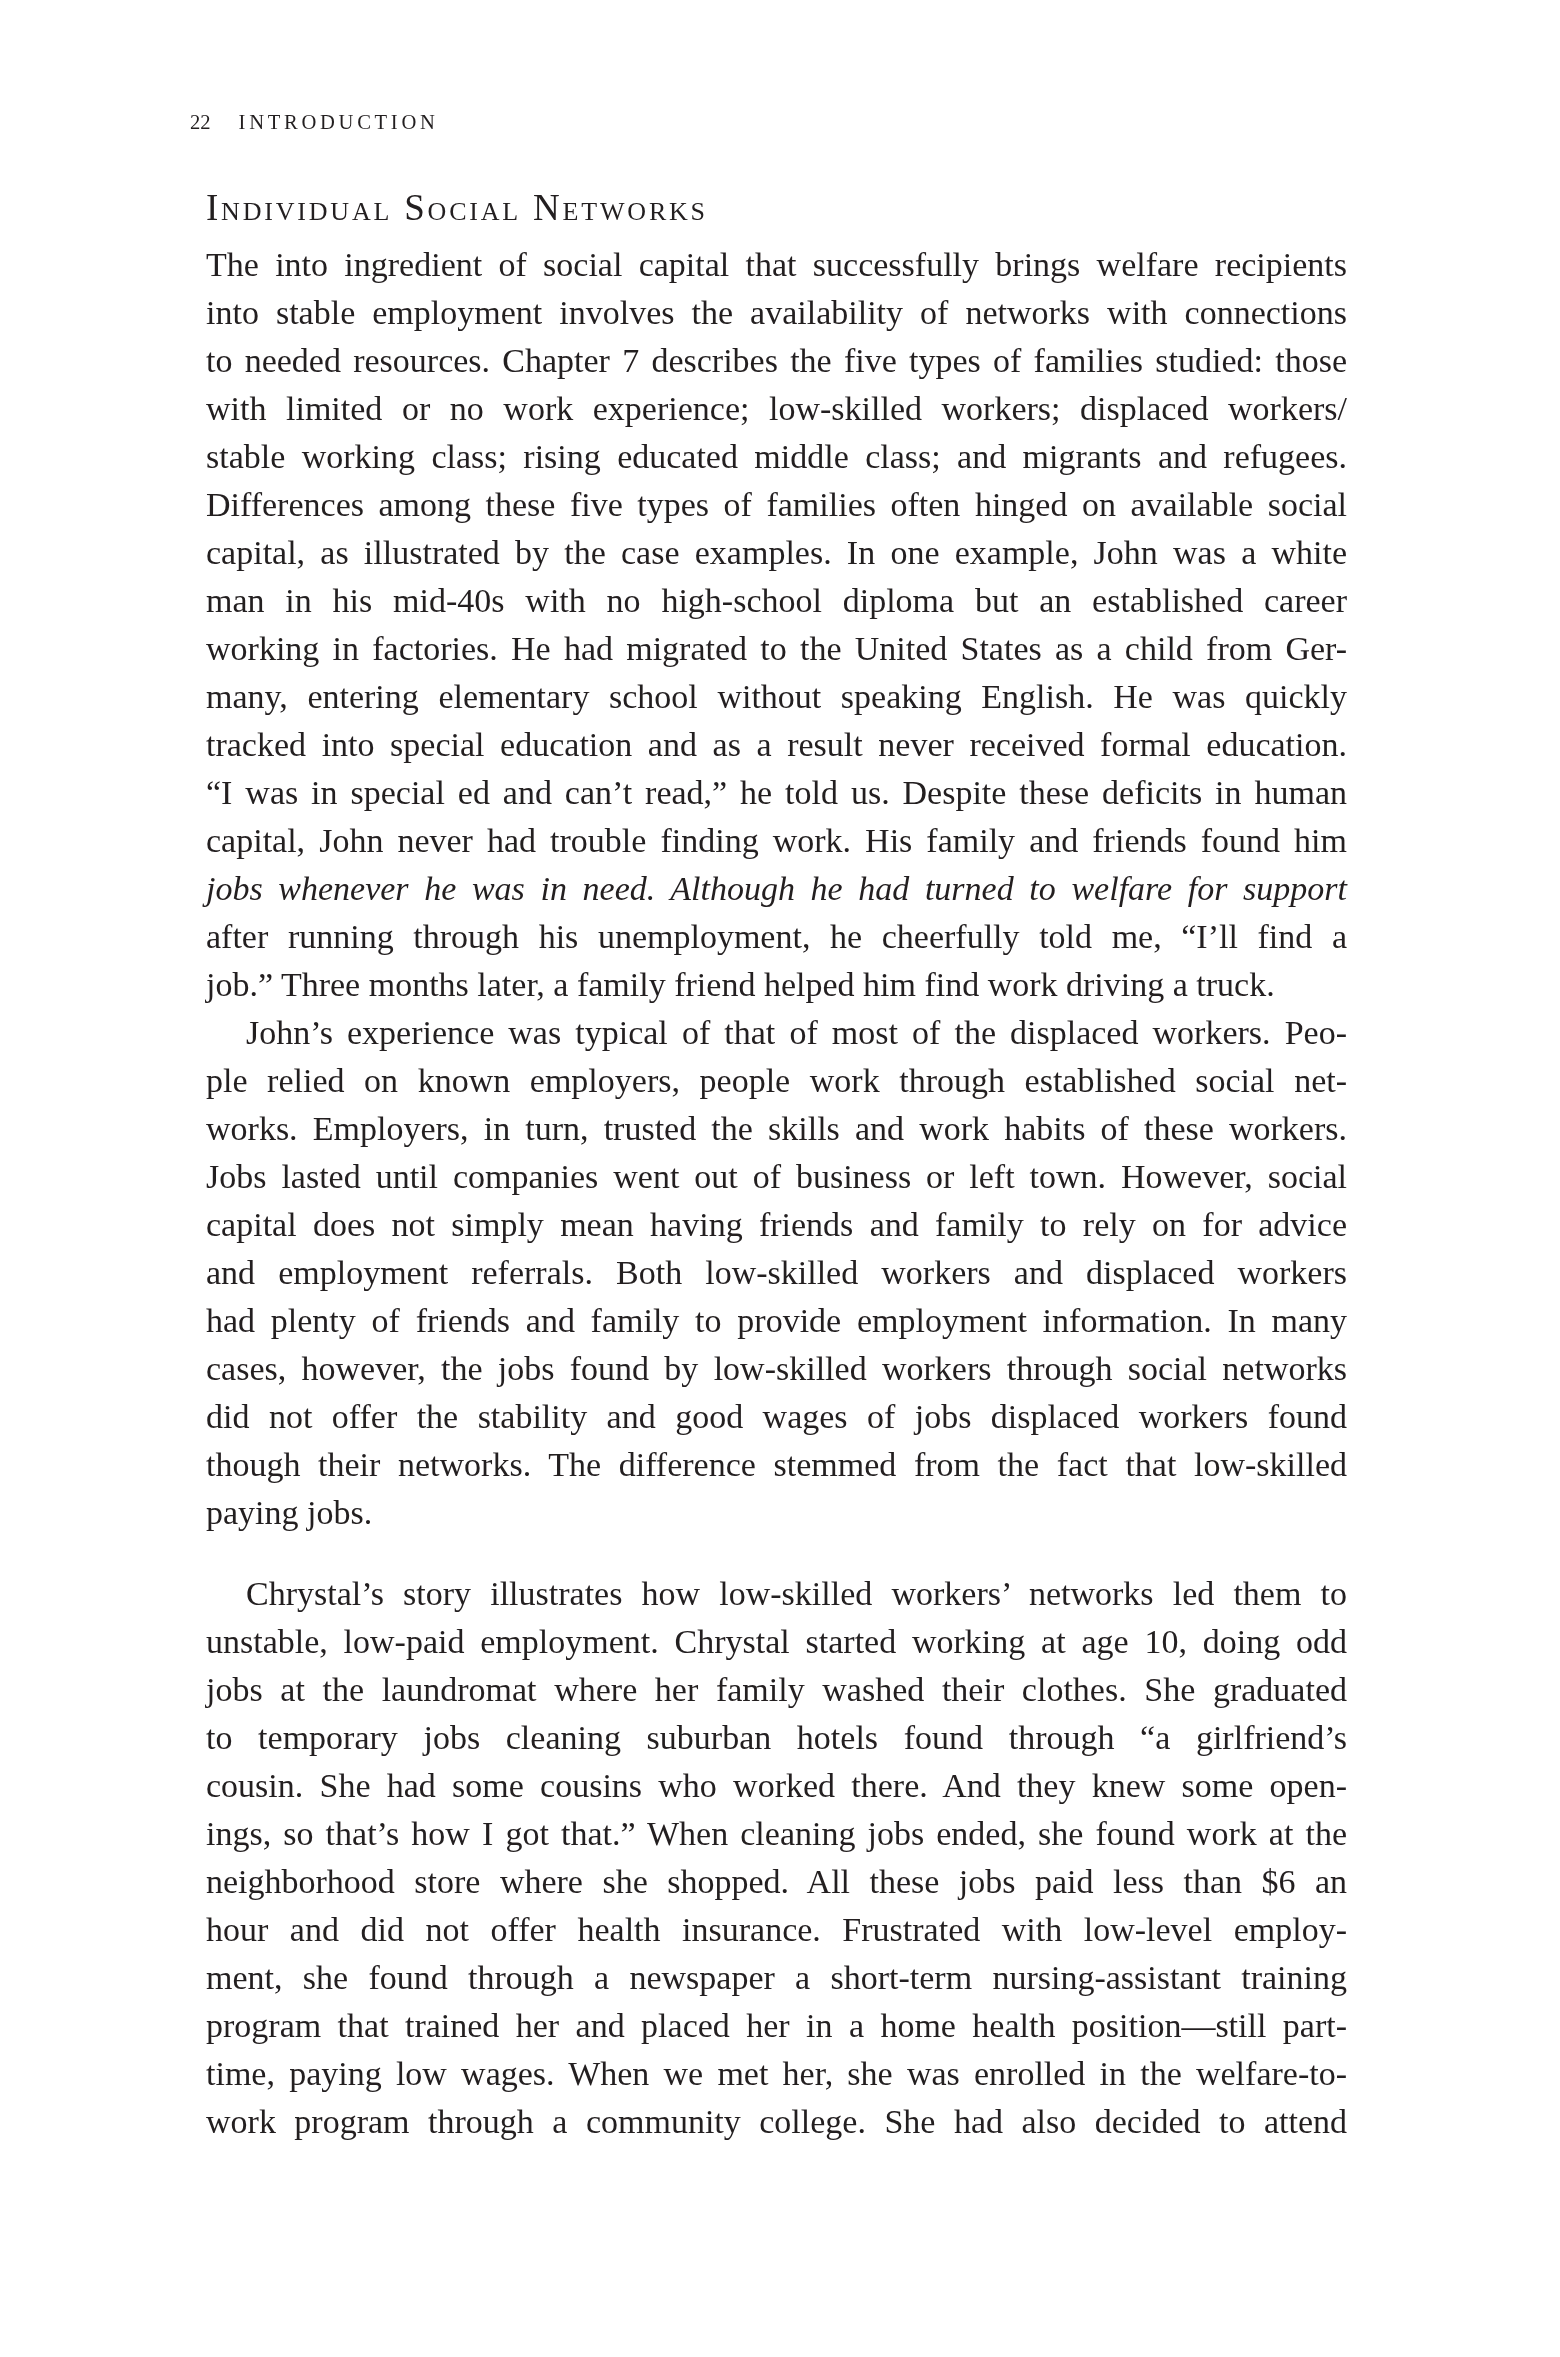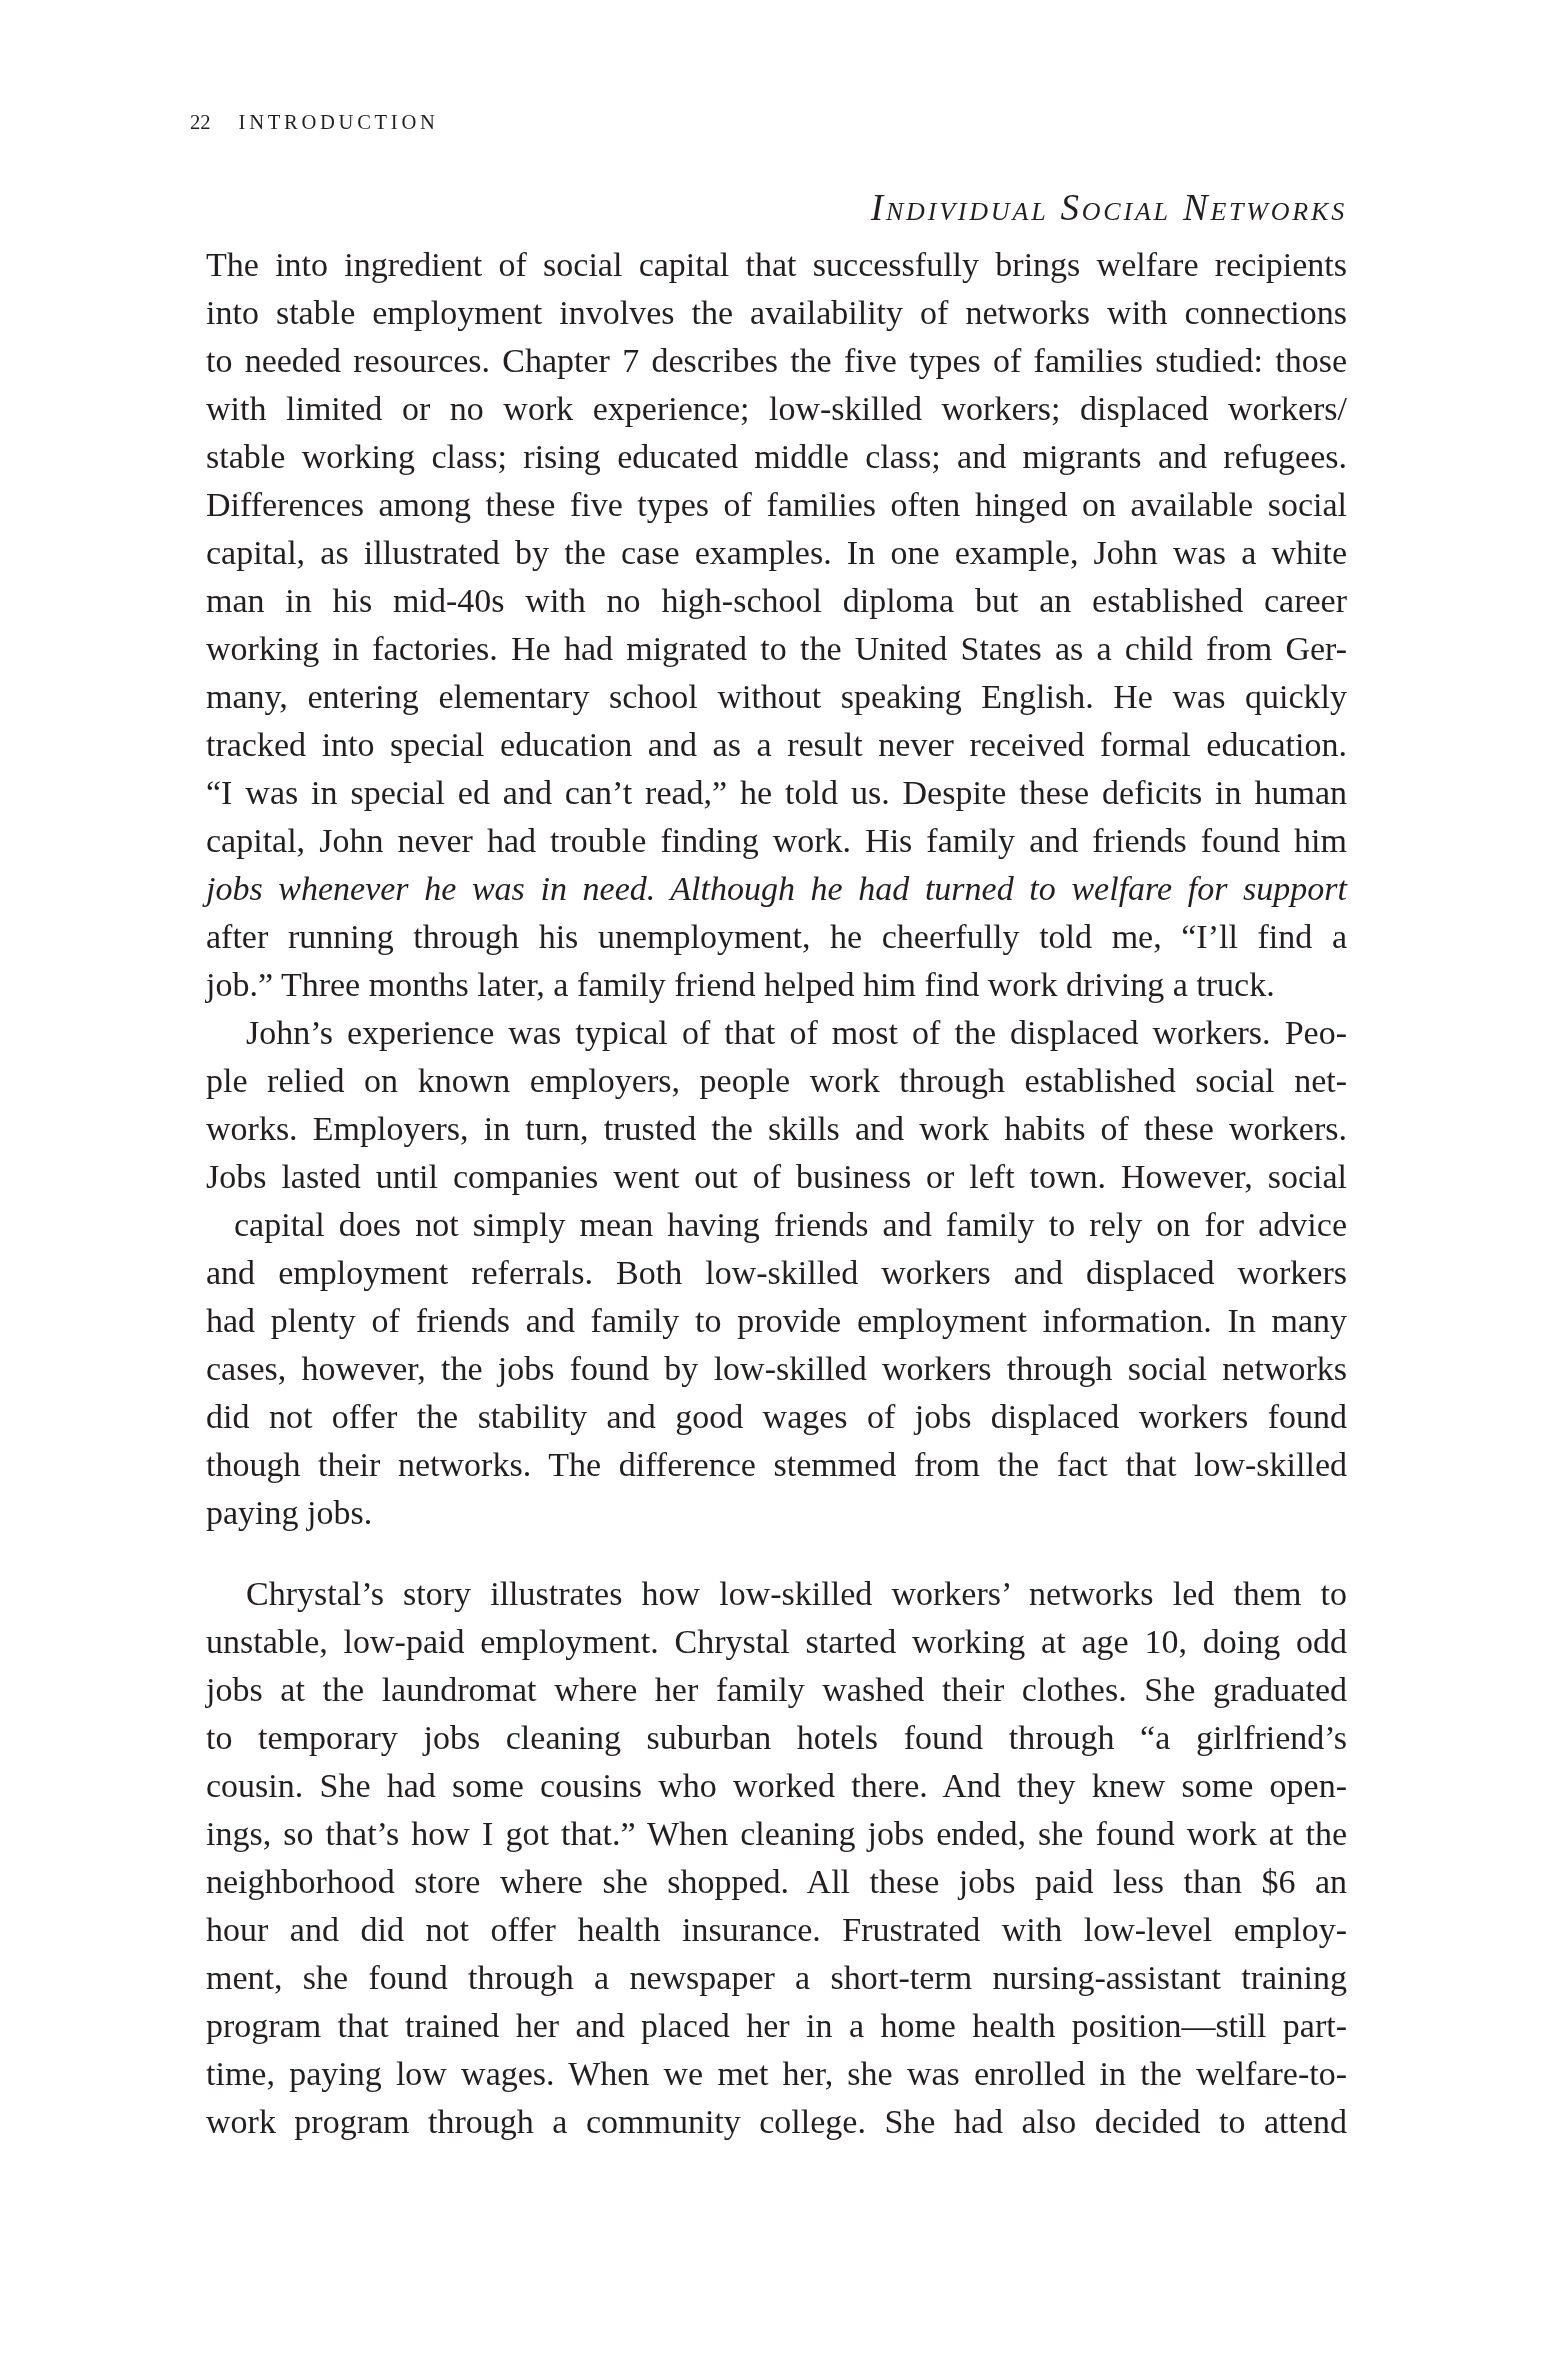--- a/index.html
+++ b/index.html
@@ -27,22 +27,21 @@
     }
     .running-head .page-num {
       letter-spacing: 0;
       margin-right: 28px;
     }
     .section-title {
       position: absolute;
       left: 206px;
       width: 1141px;
       top: 184px;
-      text-align: right;
-      font-style: italic;
+      text-align: left;
       font-variant: small-caps;
       font-size: 37px;
       letter-spacing: 2.8px;
       line-height: 47px;
       white-space: nowrap;
     }
     .body-text {
       position: absolute;
       left: 206px;
       top: 241px;
@@ -95,21 +94,21 @@
       <span class="line" style="text-align-last: justify; font-style: italic;">jobs whenever he was in need. Although he had turned to welfare for support</span>
       <span class="line" style="text-align-last: justify;">after running through his unemployment, he cheerfully told me, “I’ll find a</span>
       <span class="line last">job.” Three months later, a family friend helped him find work driving a truck.</span>
     </div>
 
     <div class="paragraph">
       <span class="line indent" style="text-align-last: justify;">John’s experience was typical of that of most of the displaced workers. Peo-</span>
       <span class="line" style="text-align-last: justify;">ple relied on known employers, people work through established social net-</span>
       <span class="line" style="text-align-last: justify;">works. Employers, in turn, trusted the skills and work habits of these workers.</span>
       <span class="line" style="text-align-last: justify;">Jobs lasted until companies went out of business or left town. However, social</span>
-      <span class="line" style="text-align-last: justify; margin-left: 28px;">capital does not simply mean having friends and family to rely on for advice</span>
+      <span class="line" style="text-align-last: justify;">capital does not simply mean having friends and family to rely on for advice</span>
       <span class="line" style="text-align-last: justify;">and employment referrals. Both low-skilled workers and displaced workers</span>
       <span class="line" style="text-align-last: justify;">had plenty of friends and family to provide employment information. In many</span>
       <span class="line" style="text-align-last: justify;">cases, however, the jobs found by low-skilled workers through social networks</span>
       <span class="line" style="text-align-last: justify;">did not offer the stability and good wages of jobs displaced workers found</span>
       <span class="line" style="text-align-last: justify;">though their networks. The difference stemmed from the fact that low-skilled</span>
       <span class="line last">paying jobs.</span>
     </div>
 
     <div class="paragraph">
       <span class="line indent" style="text-align-last: justify; margin-top: 33px;">Chrystal’s story illustrates how low-skilled workers’ networks led them to</span>

